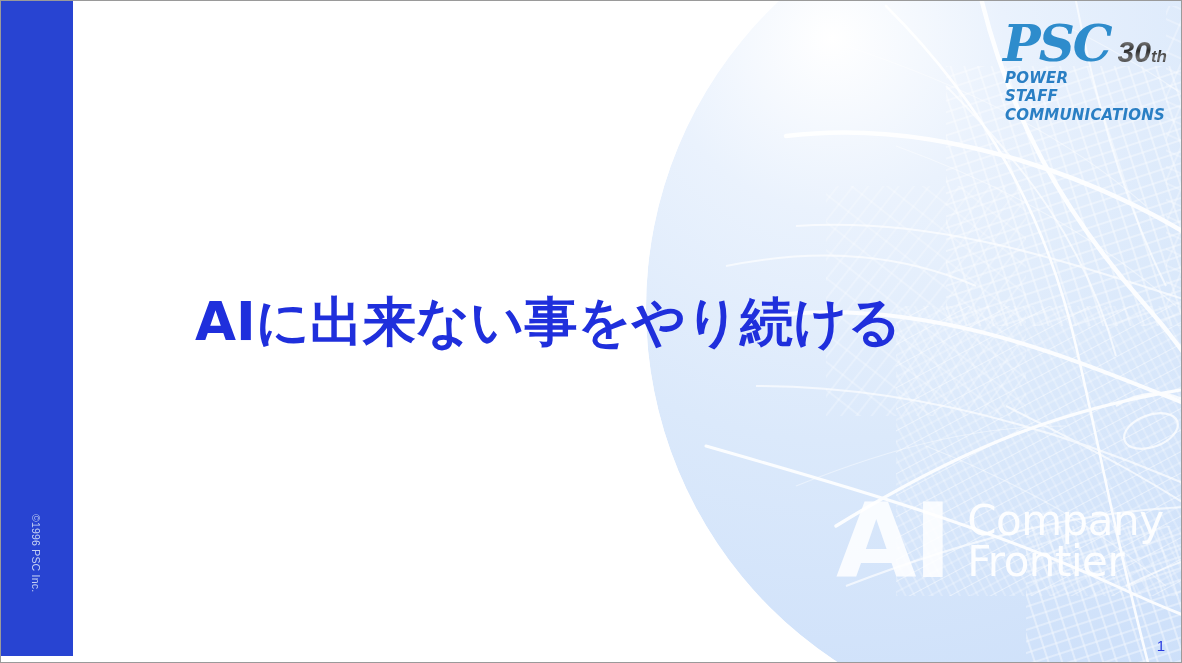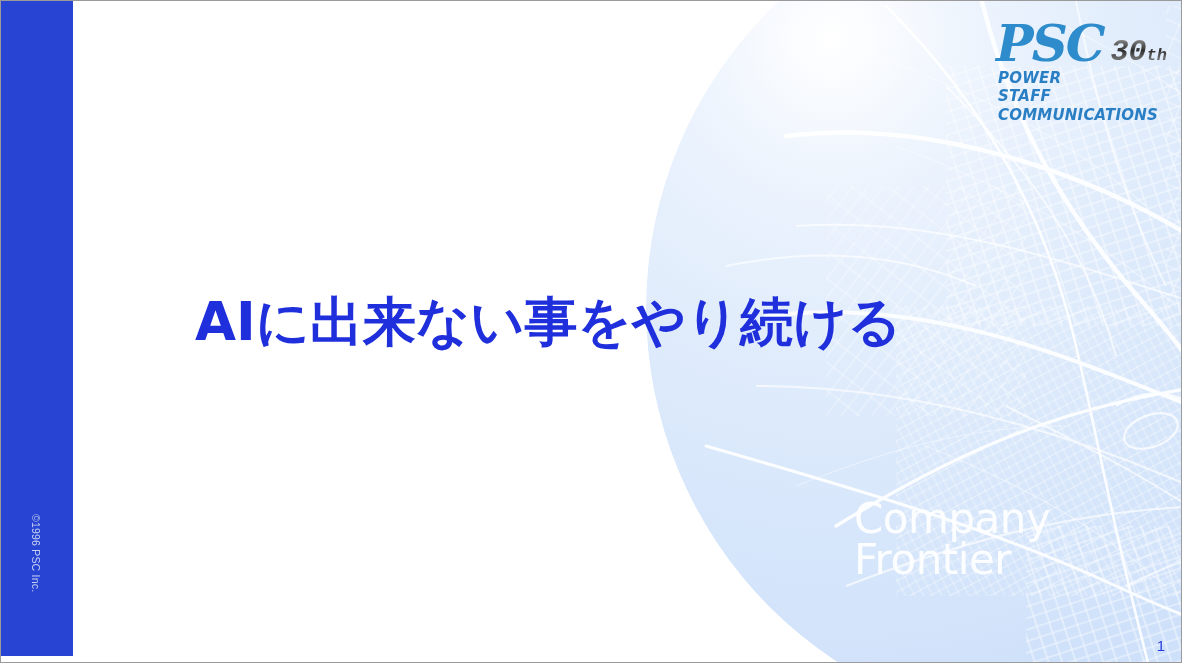--- a/index.html
+++ b/index.html
@@ -137,21 +137,21 @@
   .logo-psc {
     font-family: "DejaVu Serif", serif;
     font-style: italic;
     font-weight: 700;
     font-size: 50px;
     line-height: 0.92;
     color: #2e8ccc;
     letter-spacing: -2px;
   }
   .logo-30th {
-    font-family: Liberation Mono, monospace;
+    font-family: Liberation Sans, sans-serif;
     font-style: italic;
     font-weight: 700;
     font-size: 30px;
     line-height: 1;
     margin-left: 7px;
     margin-top: -3px;
     background: linear-gradient(180deg, #9a9a9a 0%, #2f2f2f 45%, #6e6e6e 72%, #1c1c1c 100%);
     -webkit-background-clip: text;
     background-clip: text;
     color: transparent;
@@ -263,20 +263,21 @@
             <ellipse cx="560" cy="575" rx="20" ry="12" transform="rotate(30 560 575)"></ellipse>
             <path d="M470 520 C 500 500, 540 505, 555 530"></path>
             <path d="M620 430 C 650 420, 680 435, 690 460"></path>
           </g>
         </g>
       </svg>
     </div>
   </div>
 
   <div class="watermark">
+    <div class="wm-ai">AI</div>
     <div class="wm-lines">
       <div>Company</div>
       <div>Frontier</div>
     </div>
   </div>
 
   <div class="title">AIに出来ない事をやり続ける</div>
 
   <div class="sidebar">
     <div class="copyright-wrap">

